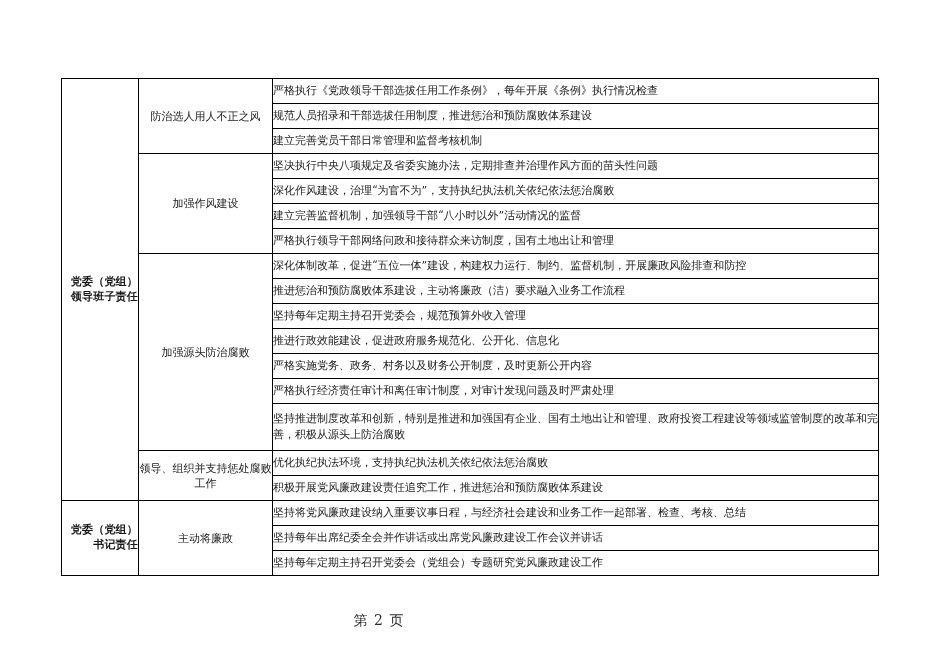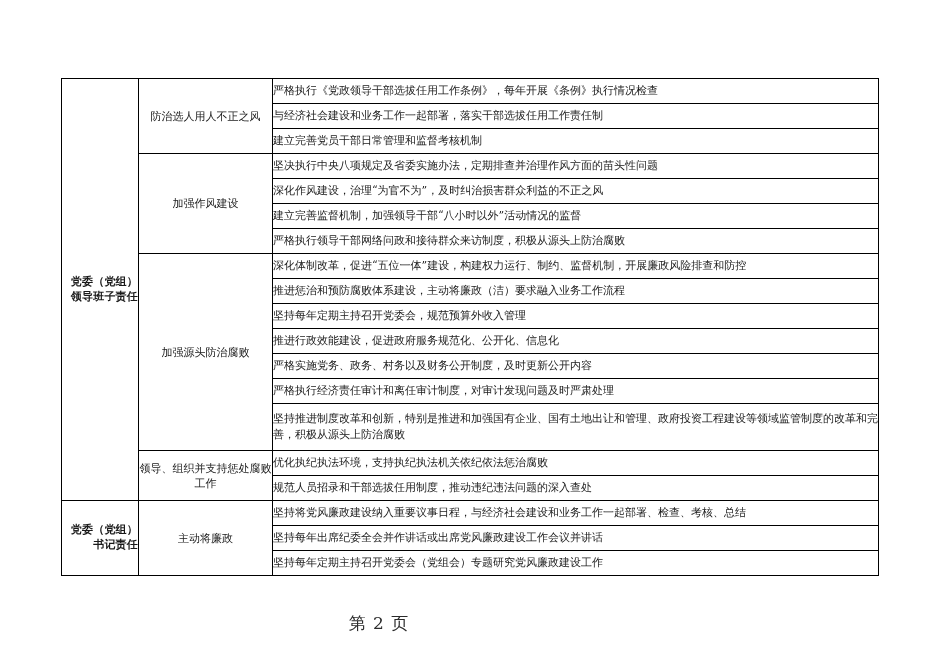--- a/index.html
+++ b/index.html
@@ -77,21 +77,21 @@
   }
   .row-h-2 { height: 25px; }
   .row-tall { height: 47px; }
 
   .footer {
     position: absolute;
     left: 0;
     top: 612px;
     width: 758px;
     text-align: center;
-    font-size: 17px;
+    font-size: 14px;
     color: #2b2b2b;
     letter-spacing: 1px;
   }
 </style>
 </head>
 <body>
 
 <div class="page">
 
   <table class="resp-table">
@@ -100,37 +100,37 @@
       <col class="c2">
       <col class="c3">
     </colgroup>
     <tbody>
         <tr class="row-h-2">
           <td class="cat-cell" rowspan="16">党委（党组）领导班子责任</td>
           <td class="sub-cell" rowspan="3">防治选人用人不正之风</td>
           <td class="item-cell">严格执行《党政领导干部选拔任用工作条例》，每年开展《条例》执行情况检查</td>
         </tr>
         <tr class="row-h-2">
-          <td class="item-cell">与经济社会建设和业务工作一起部署，落实干部选拔任用工作责任制</td>
+          <td class="item-cell">规范人员招录和干部选拔任用制度，推进惩治和预防腐败体系建设</td>
         </tr>
         <tr class="row-h-2">
           <td class="item-cell">建立完善党员干部日常管理和监督考核机制</td>
         </tr>
         <tr class="row-h-2">
           <td class="sub-cell" rowspan="4">加强作风建设</td>
           <td class="item-cell">坚决执行中央八项规定及省委实施办法，定期排查并治理作风方面的苗头性问题</td>
         </tr>
         <tr class="row-h-2">
-          <td class="item-cell">深化作风建设，治理“为官不为”，及时纠治损害群众利益的不正之风</td>
+          <td class="item-cell">深化作风建设，治理“为官不为”，支持执纪执法机关依纪依法惩治腐败</td>
         </tr>
         <tr class="row-h-2">
           <td class="item-cell">建立完善监督机制，加强领导干部“八小时以外”活动情况的监督</td>
         </tr>
         <tr class="row-h-2">
-          <td class="item-cell">严格执行领导干部网络问政和接待群众来访制度，积极从源头上防治腐败</td>
+          <td class="item-cell">严格执行领导干部网络问政和接待群众来访制度，国有土地出让和管理</td>
         </tr>
         <tr class="row-h-2">
           <td class="sub-cell" rowspan="7">加强源头防治腐败</td>
           <td class="item-cell">深化体制改革，促进“五位一体”建设，构建权力运行、制约、监督机制，开展廉政风险排查和防控</td>
         </tr>
         <tr class="row-h-2">
           <td class="item-cell">推进惩治和预防腐败体系建设，主动将廉政（洁）要求融入业务工作流程</td>
         </tr>
         <tr class="row-h-2">
           <td class="item-cell">坚持每年定期主持召开党委会，规范预算外收入管理</td>
@@ -145,21 +145,21 @@
           <td class="item-cell">严格执行经济责任审计和离任审计制度，对审计发现问题及时严肃处理</td>
         </tr>
         <tr class="row-tall">
           <td class="item-cell two-line">坚持推进制度改革和创新，特别是推进和加强国有企业、国有土地出让和管理、政府投资工程建设等领域监管制度的改革和完善，积极从源头上防治腐败</td>
         </tr>
         <tr class="row-h-2">
           <td class="sub-cell" rowspan="2">领导、组织并支持惩处腐败工作</td>
           <td class="item-cell">优化执纪执法环境，支持执纪执法机关依纪依法惩治腐败</td>
         </tr>
         <tr class="row-h-2">
-          <td class="item-cell">规范人员招录和干部选拔任用制度，推动违纪违法问题的深入查处</td>
+          <td class="item-cell">积极开展党风廉政建设责任追究工作，推进惩治和预防腐败体系建设</td>
         </tr>
         <tr class="row-h-2">
           <td class="cat-cell" rowspan="3">党委（党组）书记责任</td>
           <td class="sub-cell" rowspan="3">主动将廉政</td>
           <td class="item-cell">坚持将党风廉政建设纳入重要议事日程，与经济社会建设和业务工作一起部署、检查、考核、总结</td>
         </tr>
         <tr class="row-h-2">
           <td class="item-cell">坚持每年出席纪委全会并作讲话或出席党风廉政建设工作会议并讲话</td>
         </tr>
         <tr class="row-h-2">

